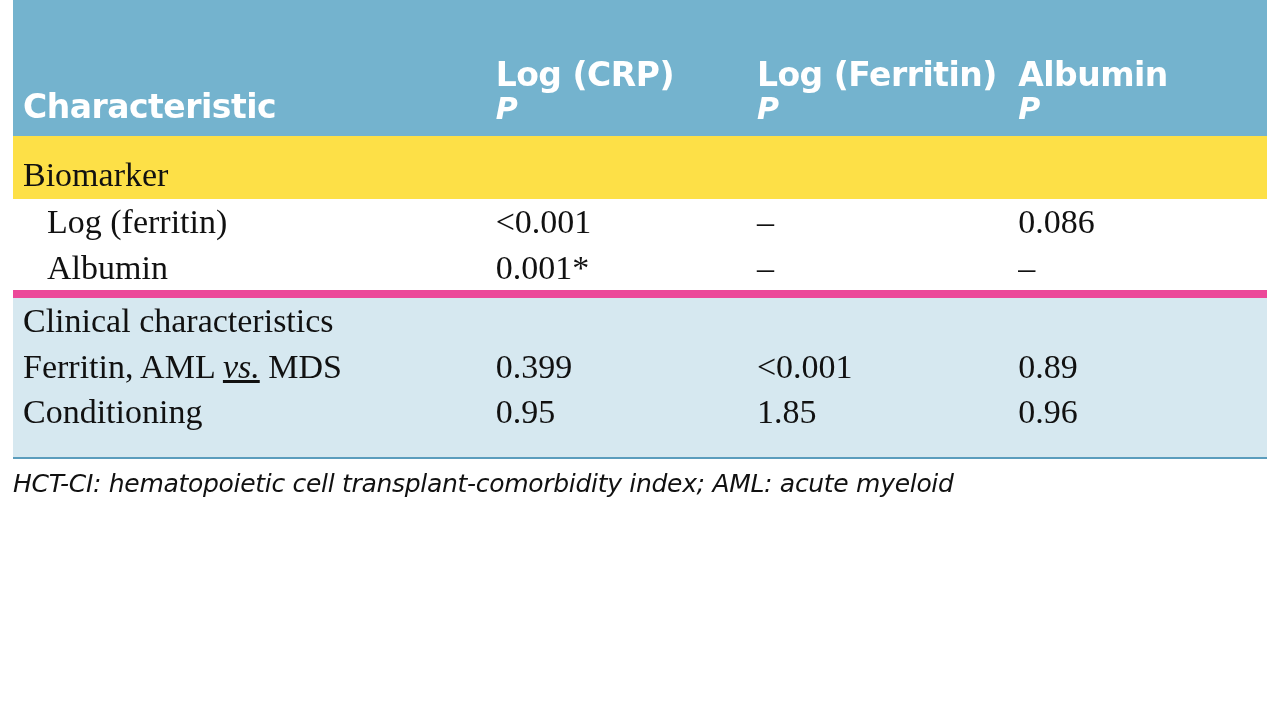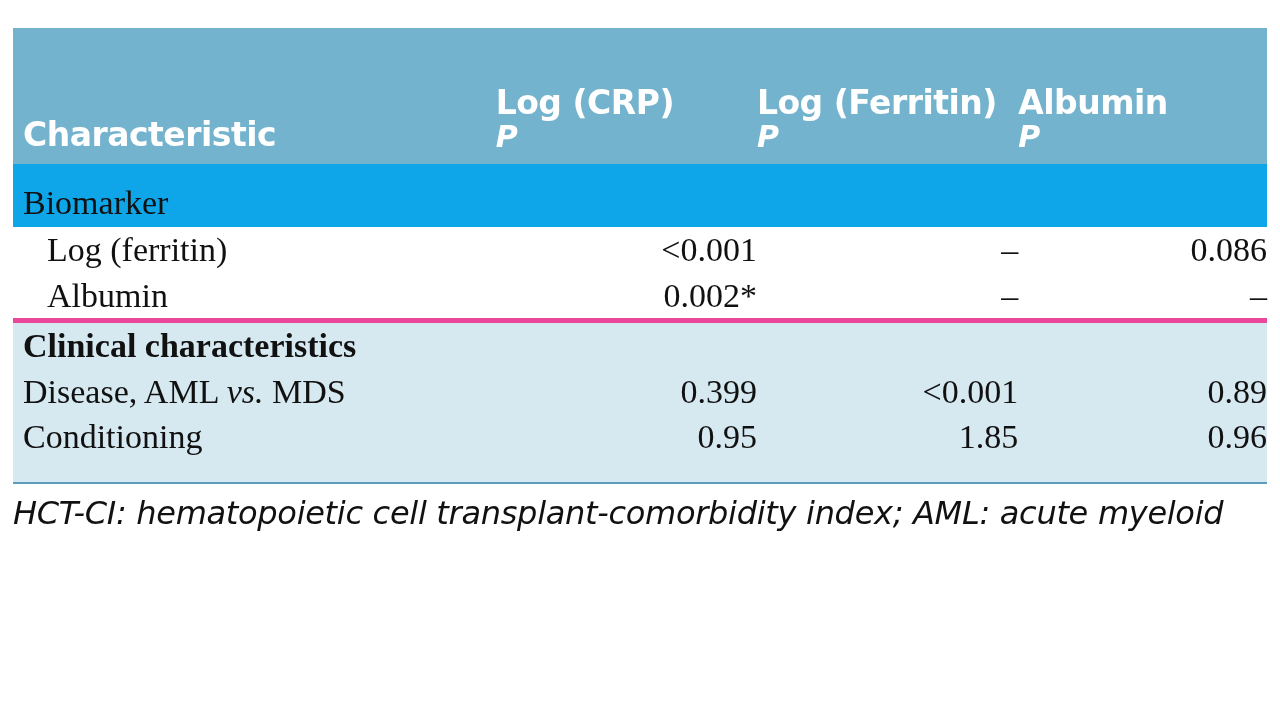--- a/index.html
+++ b/index.html
@@ -8,21 +8,21 @@
     background: #ffffff;
   }
   body {
     width: 1280px;
     height: 706px;
     font-family: "Liberation Serif", serif;
     overflow: hidden;
   }
   .table-wrap {
     width: 1254px;
-    margin: 28px auto 0 auto;
+    margin: 0 auto 0 auto;
   }
   table.data {
     width: 100%;
     border-collapse: collapse;
     table-layout: fixed;
   }
   
   thead tr {
     background: #74b3ce;
   }
@@ -69,63 +69,63 @@
   }
   td.rowlabel {
     text-align: left;
     padding-left: 10px;
     white-space: nowrap;
   }
   td.rowlabel.indent {
     padding-left: 34px;
   }
   td.val {
-    text-align: right;
+    text-align: left;
   }
   tr.group-white td {
-    background: #0ea5e9;
+    background: #fde047;
     padding-top: 4px;
     padding-bottom: 4px;
   }
   tr.white td {
     background: #ffffff;
     padding-top: 2px;
     padding-bottom: 2px;
   }
   tr.shaded td {
     background: #d6e8f0;
     padding-top: 2px;
     padding-bottom: 2px;
   }
   tr.section-top td {
-    border-top: 5px solid #ec4899;
-    font-weight: bold;
+    border-top: 8px solid #ec4899;
   }
   tr.first-white td {
     padding-top: 18px;
   }
   tr.last-shaded td {
     padding-bottom: 24px;
   }
   .ital {
     font-style: italic;
+    text-decoration: underline;
   }
   
   .footnote-rule {
     width: 1254px;
     margin: 0 auto;
     border-top: 2px solid #5b9dbd;
   }
   .footnote {
     width: 1254px;
     margin: 0 auto;
     padding-top: 8px;
     font-family: "DejaVu Sans", sans-serif;
     font-style: italic;
-    font-size: 32px;
+    font-size: 25px;
     line-height: 1.36;
     color: #111111;
     letter-spacing: -0.3px;
   }
 </style>
 </head>
 <body>
 
 <div class="table-wrap">
   <table class="data">
@@ -159,37 +159,37 @@
 
       <tr class="white">
         <td class="rowlabel indent">Log (ferritin)</td>
         <td class="val">&lt;0.001</td>
         <td class="val">–</td>
         <td class="val">0.086</td>
       </tr>
 
       <tr class="white">
         <td class="rowlabel indent">Albumin</td>
-        <td class="val">0.002*</td>
+        <td class="val">0.001*</td>
         <td class="val">–</td>
         <td class="val">–</td>
       </tr>
 
       <tr class="shaded section-top">
         <td class="rowlabel">Clinical characteristics</td>
         <td class="val"></td>
         <td class="val"></td>
         <td class="val"></td>
       </tr>
 
 
 
       <tr class="shaded">
         <td class="rowlabel">
-          <span>Disease, AML </span><span class="ital">vs.</span><span> MDS</span>
+          <span>Ferritin, AML </span><span class="ital">vs.</span><span> MDS</span>
         </td>
         <td class="val">0.399</td>
         <td class="val">&lt;0.001</td>
         <td class="val">0.89</td>
       </tr>
 
       <tr class="shaded last-shaded">
         <td class="rowlabel">Conditioning</td>
         <td class="val">0.95</td>
         <td class="val">1.85</td>

